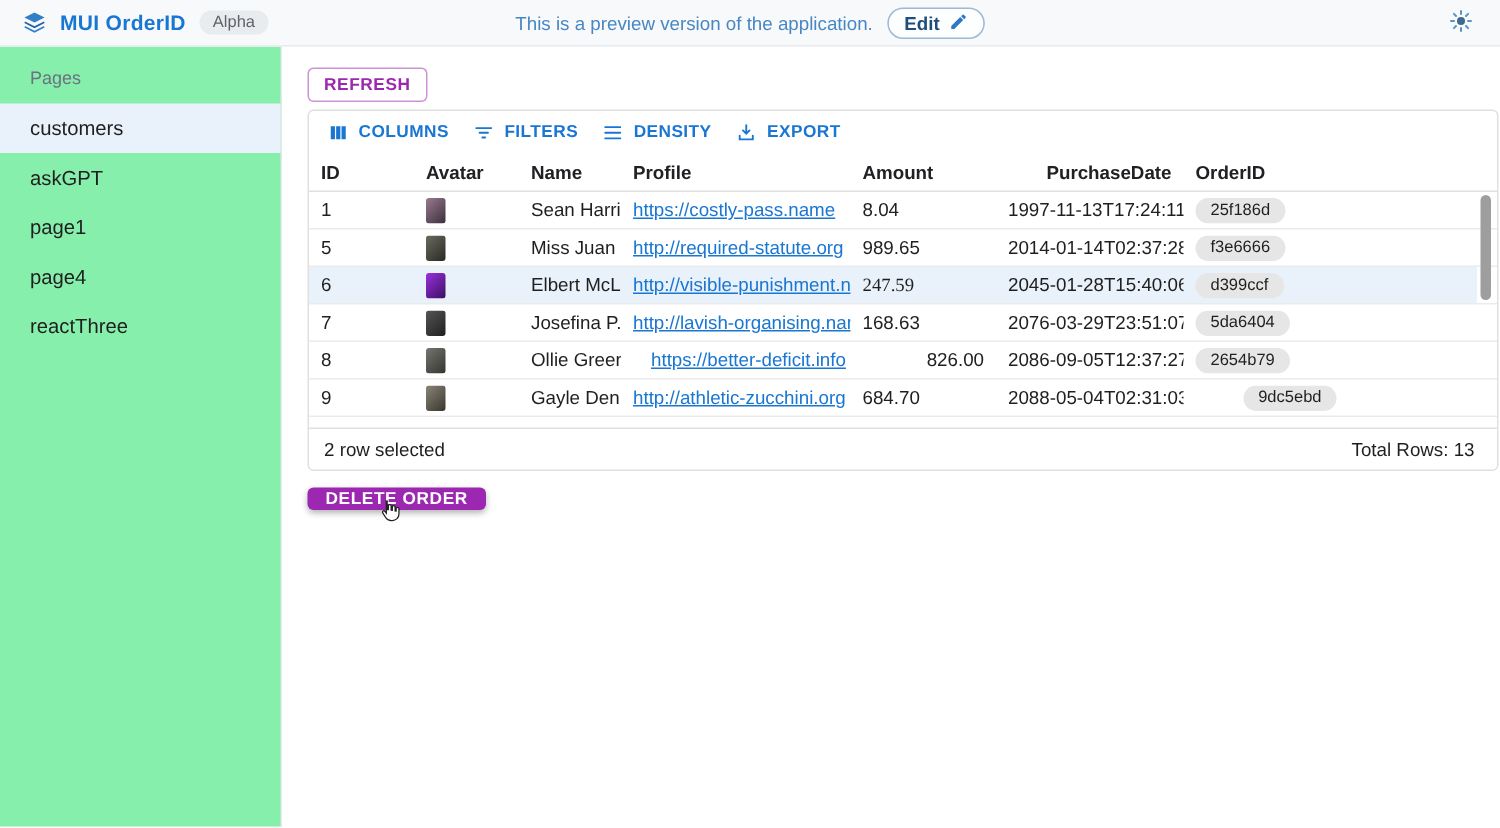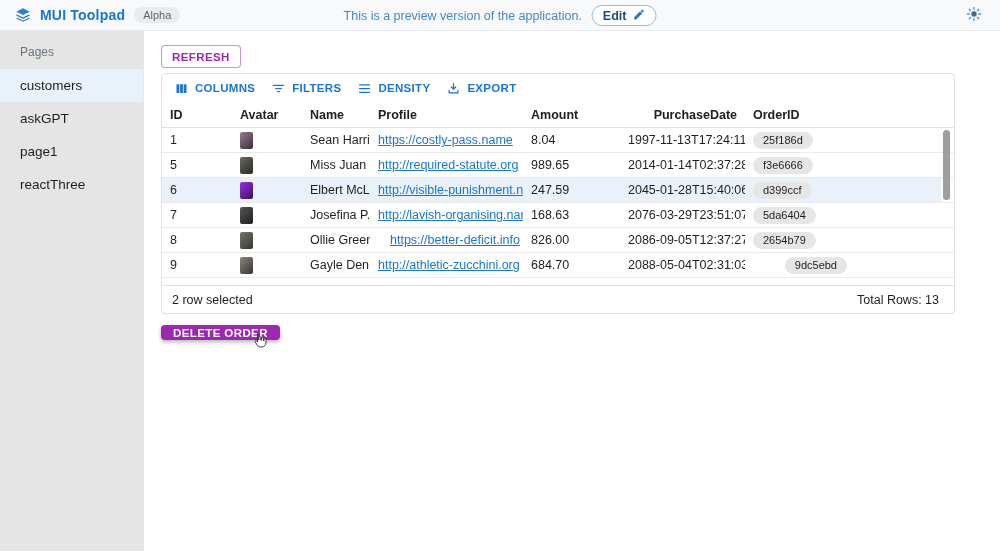--- a/index.html
+++ b/index.html
@@ -17,21 +17,21 @@
                    height:31px; display:flex; align-items:center; gap:10px; }
   .preview-text { font-size:12.5px; color:#4787c2; }
   .edit-btn { display:flex; align-items:center; gap:6px; border:1px solid #9fb8d4;
               background:#fdfefe; border-radius:12px; height:21px; padding:0 10px;
               font-family:inherit; font-size:12.5px; font-weight:bold; color:#1e4f7a; cursor:pointer; }
   .theme-toggle { margin-left:auto; background:none; border:none; cursor:pointer;
                   width:24px; height:24px; display:flex; align-items:center; justify-content:center; }
 
   
   .app { display:flex; height:520px; }
-  .sidebar { width:144px; flex:0 0 auto; border-right:1px solid #e5e7eb; padding-top:10px; background:#e5e5e5; }
+  .sidebar { width:188px; flex:0 0 auto; border-right:1px solid #e5e7eb; padding-top:10px; background:#86efac; }
   .section-label { padding:4px 20px 10px 20px; font-size:12px; color:#6b7280; }
   .nav-item { height:33px; display:flex; align-items:center; padding:0 20px;
               font-size:13.5px; color:#1f1f1f; cursor:pointer; }
   .nav-item.selected { background:#e9f1fb; }
 
   .content { flex:1; padding:14px 16px 0 17px; position:relative; }
 
   
   .refresh-btn { height:23px; padding:0 10px; border:1px solid rgba(156,39,176,.5);
                  border-radius:4px; background:#fff; color:#9c27b0; font-family:inherit;
@@ -75,21 +75,21 @@
 <body>
 
 <header class="topbar">
   <span class="logo">
     <svg viewBox="0 0 24 24" width="18" height="18">
       <path d="M12 3 3 7.5l9 4.5 9-4.5z" fill="#2f80c7"></path>
       <path d="M3.6 11.2 12 15.4l8.4-4.2 .6 1.3-9 4.5-9-4.5z" fill="#1f5f9e"></path>
       <path d="M3.6 15.2 12 19.4l8.4-4.2 .6 1.3-9 4.5-9-4.5z" fill="#2f80c7"></path>
     </svg>
   </span>
-  <span class="app-title">MUI Toolpad</span>
+  <span class="app-title">MUI OrderID</span>
   <span class="alpha-badge">Alpha</span>
 
   <div class="topbar-center">
     <span class="preview-text">This is a preview version of the application.</span>
     <button class="edit-btn">
       <span>Edit</span>
       <span>
         <svg viewBox="0 0 24 24" width="13" height="13" fill="#2d79c7">
           <path d="M3 17.25V21h3.75L17.8 9.94l-3.75-3.75L3 17.25zM20.7 7.04a1 1 0 0 0 0-1.41l-2.34-2.34a1 1 0 0 0-1.41 0l-1.83 1.83 3.75 3.75 1.83-1.83z"></path>
         </svg>
@@ -116,20 +116,23 @@
         <div class="nav-item selected">
           <span>customers</span>
         </div>
         <div class="nav-item">
           <span>askGPT</span>
         </div>
         <div class="nav-item">
           <span>page1</span>
         </div>
         <div class="nav-item">
+          <span>page4</span>
+        </div>
+        <div class="nav-item">
           <span>reactThree</span>
         </div>
       </div>
   </nav>
 
   <main class="content">
     <button class="refresh-btn">REFRESH</button>
 
     <div class="grid">
       <div class="grid-toolbar" id="grid-toolbar">
@@ -198,21 +201,21 @@
             <div class="cell" style="width: 125px; flex: 0 0 auto; text-align: right;">2014-01-14T02:37:28.536Z</div>
             <div class="cell" style="width: 110px; flex: 0 0 auto; text-align: left;"><span class="chip">f3e6666</span></div>
           </div>
           <div class="row selected">
             <div class="cell" style="width: 70px; flex: 0 0 auto; text-align: left;">6</div>
             <div class="cell" style="width: 70px; flex: 0 0 auto; text-align: left;">
               <span class="avatar-thumb" style="background: linear-gradient(135deg, rgb(155, 48, 224), rgb(58, 16, 96));"></span>
             </div>
             <div class="cell" style="width: 68px; flex: 0 0 auto; text-align: left;">Elbert McL...</div>
             <div class="cell" style="width: 153px; flex: 0 0 auto; text-align: left;"><a href="#">http://visible-punishment.net</a></div>
-            <div class="cell" style="width: 97px; flex: 0 0 auto; text-align: left;">247.59</div>
+            <div class="cell" style="width: 97px; flex: 0 0 auto; text-align: left; font-family: Liberation Serif, serif;">247.59</div>
             <div class="cell" style="width: 125px; flex: 0 0 auto; text-align: right;">2045-01-28T15:40:06.325Z</div>
             <div class="cell" style="width: 110px; flex: 0 0 auto; text-align: left;"><span class="chip">d399ccf</span></div>
           </div>
           <div class="row">
             <div class="cell" style="width: 70px; flex: 0 0 auto; text-align: left;">7</div>
             <div class="cell" style="width: 70px; flex: 0 0 auto; text-align: left;">
               <span class="avatar-thumb" style="background: linear-gradient(135deg, rgb(85, 85, 85), rgb(31, 31, 31));"></span>
             </div>
             <div class="cell" style="width: 68px; flex: 0 0 auto; text-align: left;">Josefina P...</div>
             <div class="cell" style="width: 153px; flex: 0 0 auto; text-align: left;"><a href="#">http://lavish-organising.name</a></div>
@@ -220,21 +223,21 @@
             <div class="cell" style="width: 125px; flex: 0 0 auto; text-align: right;">2076-03-29T23:51:07.968Z</div>
             <div class="cell" style="width: 110px; flex: 0 0 auto; text-align: left;"><span class="chip">5da6404</span></div>
           </div>
           <div class="row">
             <div class="cell" style="width: 70px; flex: 0 0 auto; text-align: left;">8</div>
             <div class="cell" style="width: 70px; flex: 0 0 auto; text-align: left;">
               <span class="avatar-thumb" style="background: linear-gradient(135deg, rgb(119, 119, 112), rgb(51, 51, 48));"></span>
             </div>
             <div class="cell" style="width: 68px; flex: 0 0 auto; text-align: left;">Ollie Green...</div>
             <div class="cell" style="width: 153px; flex: 0 0 auto; text-align: left; padding-left: 20px;"><a href="#">https://better-deficit.info</a></div>
-            <div class="cell" style="width: 97px; flex: 0 0 auto; text-align: left;">826.00</div>
+            <div class="cell" style="width: 97px; flex: 0 0 auto; text-align: right;">826.00</div>
             <div class="cell" style="width: 125px; flex: 0 0 auto; text-align: right;">2086-09-05T12:37:27.015Z</div>
             <div class="cell" style="width: 110px; flex: 0 0 auto; text-align: left;"><span class="chip">2654b79</span></div>
           </div>
           <div class="row">
             <div class="cell" style="width: 70px; flex: 0 0 auto; text-align: left;">9</div>
             <div class="cell" style="width: 70px; flex: 0 0 auto; text-align: left;">
               <span class="avatar-thumb" style="background: linear-gradient(135deg, rgb(138, 133, 120), rgb(58, 54, 46));"></span>
             </div>
             <div class="cell" style="width: 68px; flex: 0 0 auto; text-align: left;">Gayle Den...</div>
             <div class="cell" style="width: 153px; flex: 0 0 auto; text-align: left;"><a href="#">http://athletic-zucchini.org</a></div>

